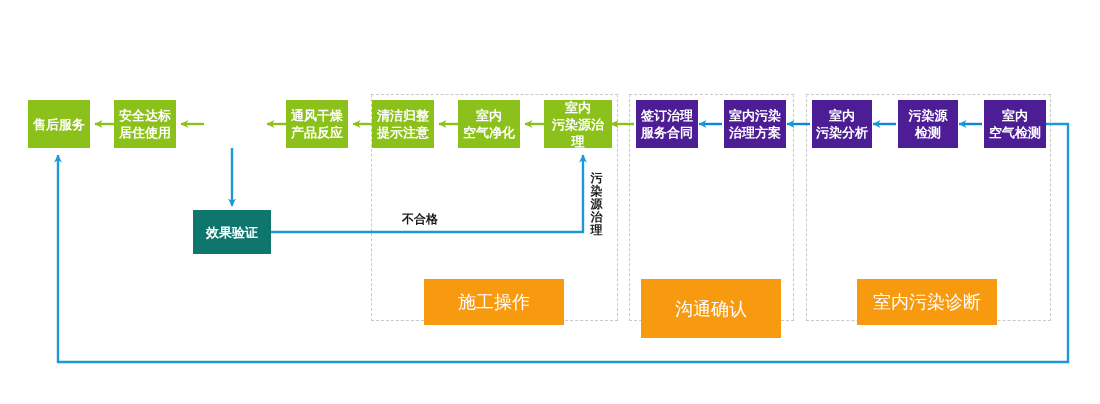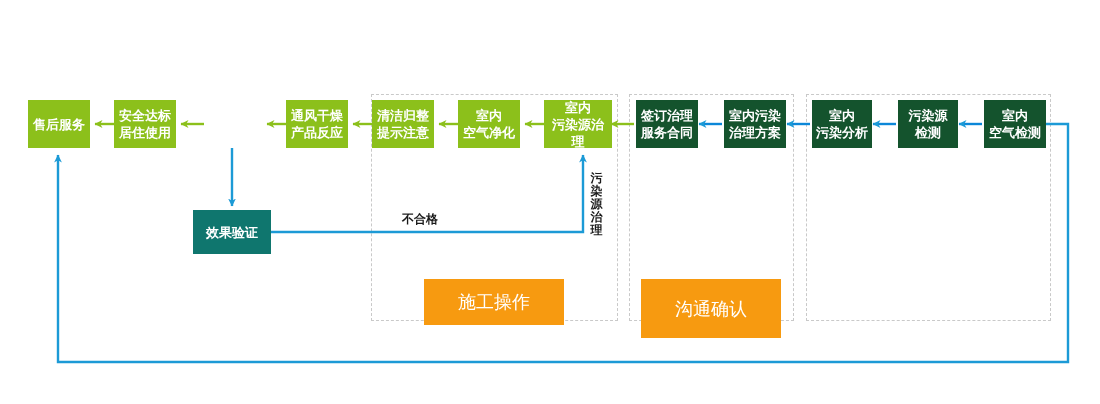--- a/index.html
+++ b/index.html
@@ -43,21 +43,21 @@
     text-align:center;
     color:#ffffff;
     font-size:13px;
     font-weight:bold;
     line-height:17px;
     box-sizing:border-box;
     padding:0 3px;
     white-space:pre-line;
   }
   .node.green{background:#8CC01B;}
-  .node.blue{background:#14532d;}
+  .node.blue{background:#4c1d95;}
   .node.orange-big{
     background:#F79A10;
     font-size:18px;
     font-weight:normal;
     line-height:22px;
   }
   .node.orange-small{
     background:#0f766e;
     font-size:13px;
     font-weight:bold;
@@ -147,17 +147,18 @@
 污染分析</div>
   <div class="node blue" style="left:898px; top:100px; width:60px;  height:48px;">污染源
 检测</div>
   <div class="node blue" style="left:984px; top:100px; width:62px;  height:48px;">室内
 空气检测</div>
 
   <div class="node orange-small" style="left:193px; top:210px; width:78px; height:44px;">效果验证</div>
 
   <div class="node orange-big" style="left:424px; top:279px; width:140px; height:46px;">施工操作</div>
   <div class="node orange-big" style="left:641px; top:279px; width:140px; height:59px;">沟通确认</div>
+  <div class="node orange-big" style="left:857px; top:279px; width:140px; height:46px;">室内污染诊断</div>
 
   <div class="wire-label" style="left:402px; top:212px;">不合格</div>
   <div class="wire-label vertical" style="left:590px; top:172px;">污染源治理</div>
 
 </div>
 
 </body></html>

